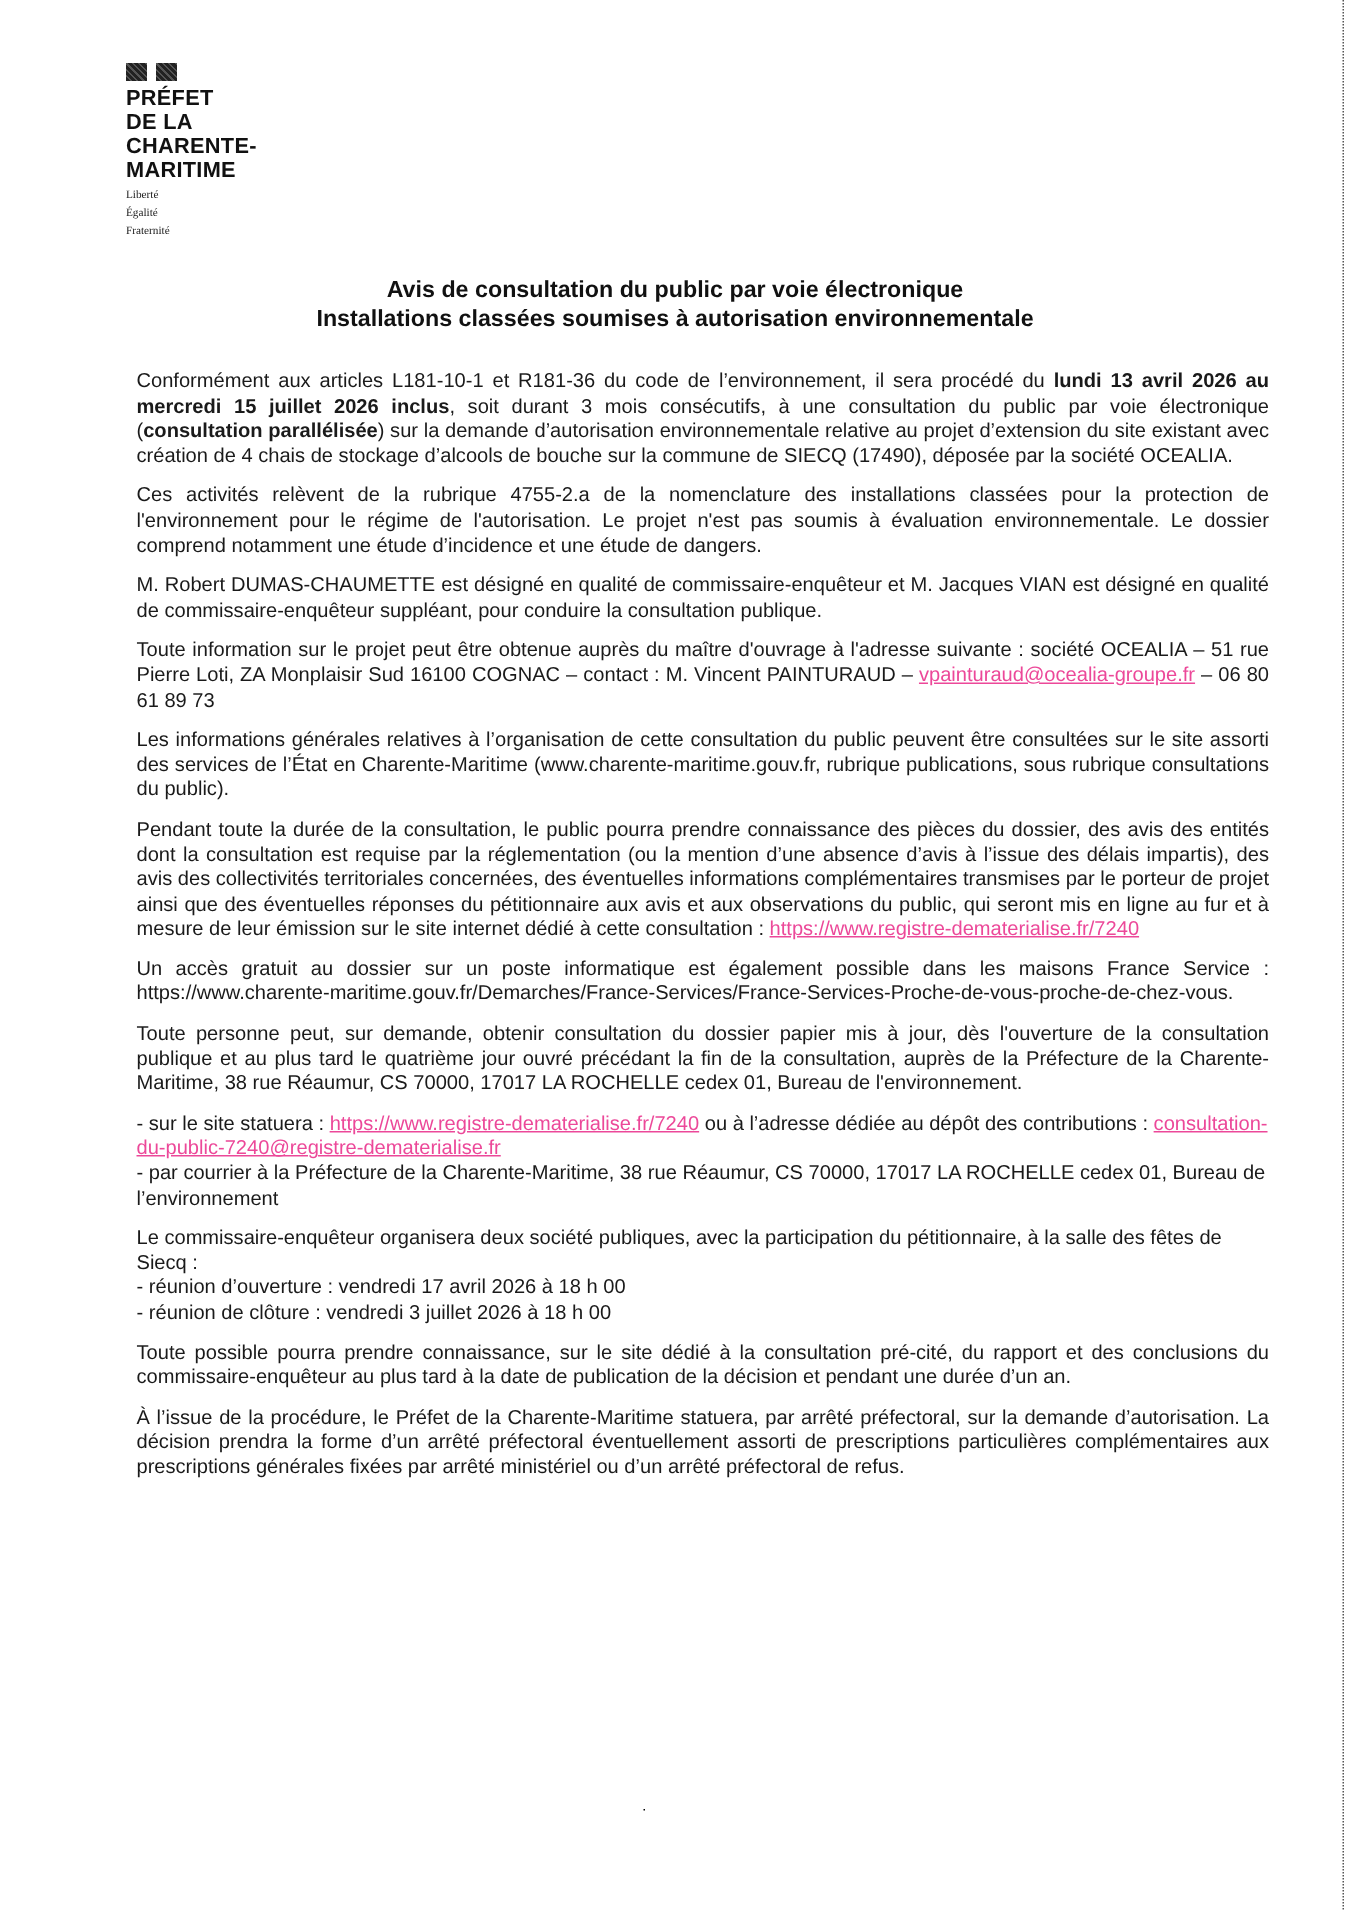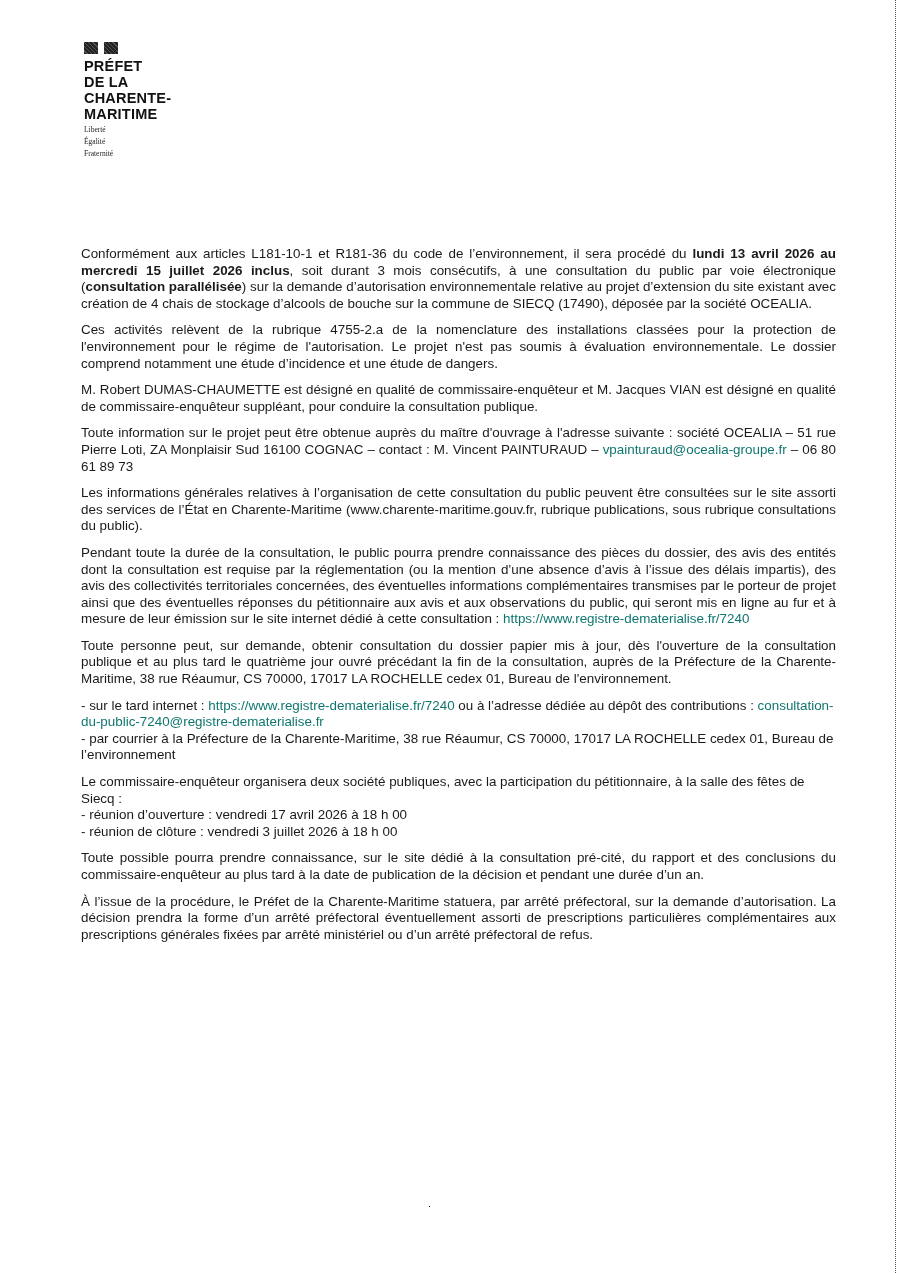--- a/index.html
+++ b/index.html
@@ -5,24 +5,24 @@
   html, body { margin: 0; padding: 0; background: #ffffff; }
   body { width: 900px; height: 1273px; position: relative; overflow: hidden; color: #111; }
   .page { position: absolute; left: 0; top: 0; width: 900px; height: 1273px; background: #fff; }
   .edge-line { position: absolute; left: 895px; top: 0; width: 0; height: 1273px; border-left: 1px dotted #555; }
   .logo { position: absolute; left: 84px; top: 42px; width: 120px; font-family: "Liberation Sans", sans-serif; }
   .logo-mark { display: flex; gap: 6px; margin-bottom: 4px; }
   .logo-mark span { display: block; width: 14px; height: 12px; background: #222; background-image: repeating-linear-gradient(45deg, #222 0 2px, #555 2px 3px); }
   .logo-title { font-weight: bold; font-size: 14.5px; line-height: 16px; letter-spacing: 0.2px; color: #111; }
   .logo-motto { margin-top: 3px; font-family: "Liberation Serif", serif; font-size: 7.5px; line-height: 9px; color: #222; }
   .heading { position: absolute; left: 0; top: 184px; width: 900px; text-align: center; font-family: "Liberation Sans", sans-serif; font-weight: bold; font-size: 15.5px; line-height: 19px; color: #111; }
-  .body { position: absolute; left: 81px; top: 246px; width: 755px; font-family: "Liberation Sans", sans-serif; font-size: 13.4px; line-height: 16.6px; color: #1a1a1a; text-align: justify; }
+  .body { position: absolute; left: 91px; top: 246px; width: 755px; font-family: "Liberation Sans", sans-serif; font-size: 13.4px; line-height: 16.6px; color: #1a1a1a; text-align: justify; }
   .body p { margin: 0 0 10px 0; }
   .body .line { display: block; text-align: left; }
-  a, .link { color: #0f766e; }
+  a, .link { color: #ec4899; text-decoration: underline; }
   b { font-weight: bold; }
   .dot { position: absolute; left: 429px; top: 1206px; width: 1px; height: 1px; background: #000; }
 </style>
 </head>
 <body>
 
 <div class="page">
   <div class="edge-line"></div>
 
   <div class="logo">
@@ -32,39 +32,44 @@
       </div>
     <div class="logo-title">PRÉFET</div>
     <div class="logo-title">DE LA</div>
     <div class="logo-title">CHARENTE-</div>
     <div class="logo-title">MARITIME</div>
     <div class="logo-motto">Liberté</div>
     <div class="logo-motto">Égalité</div>
     <div class="logo-motto">Fraternité</div>
   </div>
 
+  <div class="heading">
+    <div>Avis de consultation du public par voie électronique</div>
+    <div>Installations classées soumises à autorisation environnementale</div>
+  </div>
 
   <div class="body">
     <p><span>Conformément aux articles L181-10-1 et R181-36 du code de l’environnement, il sera procédé du </span><b>lundi 13 avril 2026 au mercredi 15 juillet 2026 inclus</b><span>, soit durant 3 mois consécutifs, à une consultation du public par voie électronique (</span><b>consultation parallélisée</b><span>) sur la demande d’autorisation environnementale relative au projet d’extension du site existant avec création de 4 chais de stockage d’alcools de bouche sur la commune de SIECQ (17490), déposée par la société OCEALIA.</span></p>
 
     <p>Ces activités relèvent de la rubrique 4755-2.a de la nomenclature des installations classées pour la protection de l'environnement pour le régime de l'autorisation. Le projet n'est pas soumis à évaluation environnementale. Le dossier comprend notamment une étude d’incidence et une étude de dangers.</p>
 
     <p>M. Robert DUMAS-CHAUMETTE est désigné en qualité de commissaire-enquêteur et M. Jacques VIAN est désigné en qualité de commissaire-enquêteur suppléant, pour conduire la consultation publique.</p>
 
     <p><span>Toute information sur le projet peut être obtenue auprès du maître d'ouvrage à l'adresse suivante : société OCEALIA – 51 rue Pierre Loti, ZA Monplaisir Sud 16100 COGNAC – contact : M. Vincent PAINTURAUD – </span><a class="link">vpainturaud@ocealia-groupe.fr</a><span> – 06 80 61 89 73</span></p>
 
     <p>Les informations générales relatives à l’organisation de cette consultation du public peuvent être consultées sur le site assorti des services de l’État en Charente-Maritime (www.charente-maritime.gouv.fr, rubrique publications, sous rubrique consultations du public).</p>
 
     <p><span>Pendant toute la durée de la consultation, le public pourra prendre connaissance des pièces du dossier, des avis des entités dont la consultation est requise par la réglementation (ou la mention d’une absence d’avis à l’issue des délais impartis), des avis des collectivités territoriales concernées, des éventuelles informations complémentaires transmises par le porteur de projet ainsi que des éventuelles réponses du pétitionnaire aux avis et aux observations du public, qui seront mis en ligne au fur et à mesure de leur émission sur le site internet dédié à cette consultation : </span><a class="link">https://www.registre-dematerialise.fr/7240</a></p>
 
+    <p>Un accès gratuit au dossier sur un poste informatique est également possible dans les maisons France Service : https://www.charente-maritime.gouv.fr/Demarches/France-Services/France-Services-Proche-de-vous-proche-de-chez-vous.</p>
 
     <p>Toute personne peut, sur demande, obtenir consultation du dossier papier mis à jour, dès l'ouverture de la consultation publique et au plus tard le quatrième jour ouvré précédant la fin de la consultation, auprès de la Préfecture de la Charente-Maritime, 38 rue Réaumur, CS 70000, 17017 LA ROCHELLE cedex 01, Bureau de l'environnement.</p>
 
     <p>
-      <span class="line"><span>- sur le tard internet : </span><a class="link">https://www.registre-dematerialise.fr/7240</a><span> ou à l’adresse dédiée au dépôt des contributions : </span><a class="link">consultation-du-public-7240@registre-dematerialise.fr</a></span>
+      <span class="line"><span>- sur le site statuera : </span><a class="link">https://www.registre-dematerialise.fr/7240</a><span> ou à l’adresse dédiée au dépôt des contributions : </span><a class="link">consultation-du-public-7240@registre-dematerialise.fr</a></span>
       <span class="line">- par courrier à la Préfecture de la Charente-Maritime, 38 rue Réaumur, CS 70000, 17017 LA ROCHELLE cedex 01, Bureau de l’environnement</span>
     </p>
 
     <p>
       <span class="line">Le commissaire-enquêteur organisera deux société publiques, avec la participation du pétitionnaire, à la salle des fêtes de Siecq :</span>
       <span class="line">- réunion d’ouverture : vendredi 17 avril 2026 à 18 h 00</span>
       <span class="line">- réunion de clôture : vendredi 3 juillet 2026 à 18 h 00</span>
     </p>
 
     <p>Toute possible pourra prendre connaissance, sur le site dédié à la consultation pré-cité, du rapport et des conclusions du commissaire-enquêteur au plus tard à la date de publication de la décision et pendant une durée d’un an.</p>

